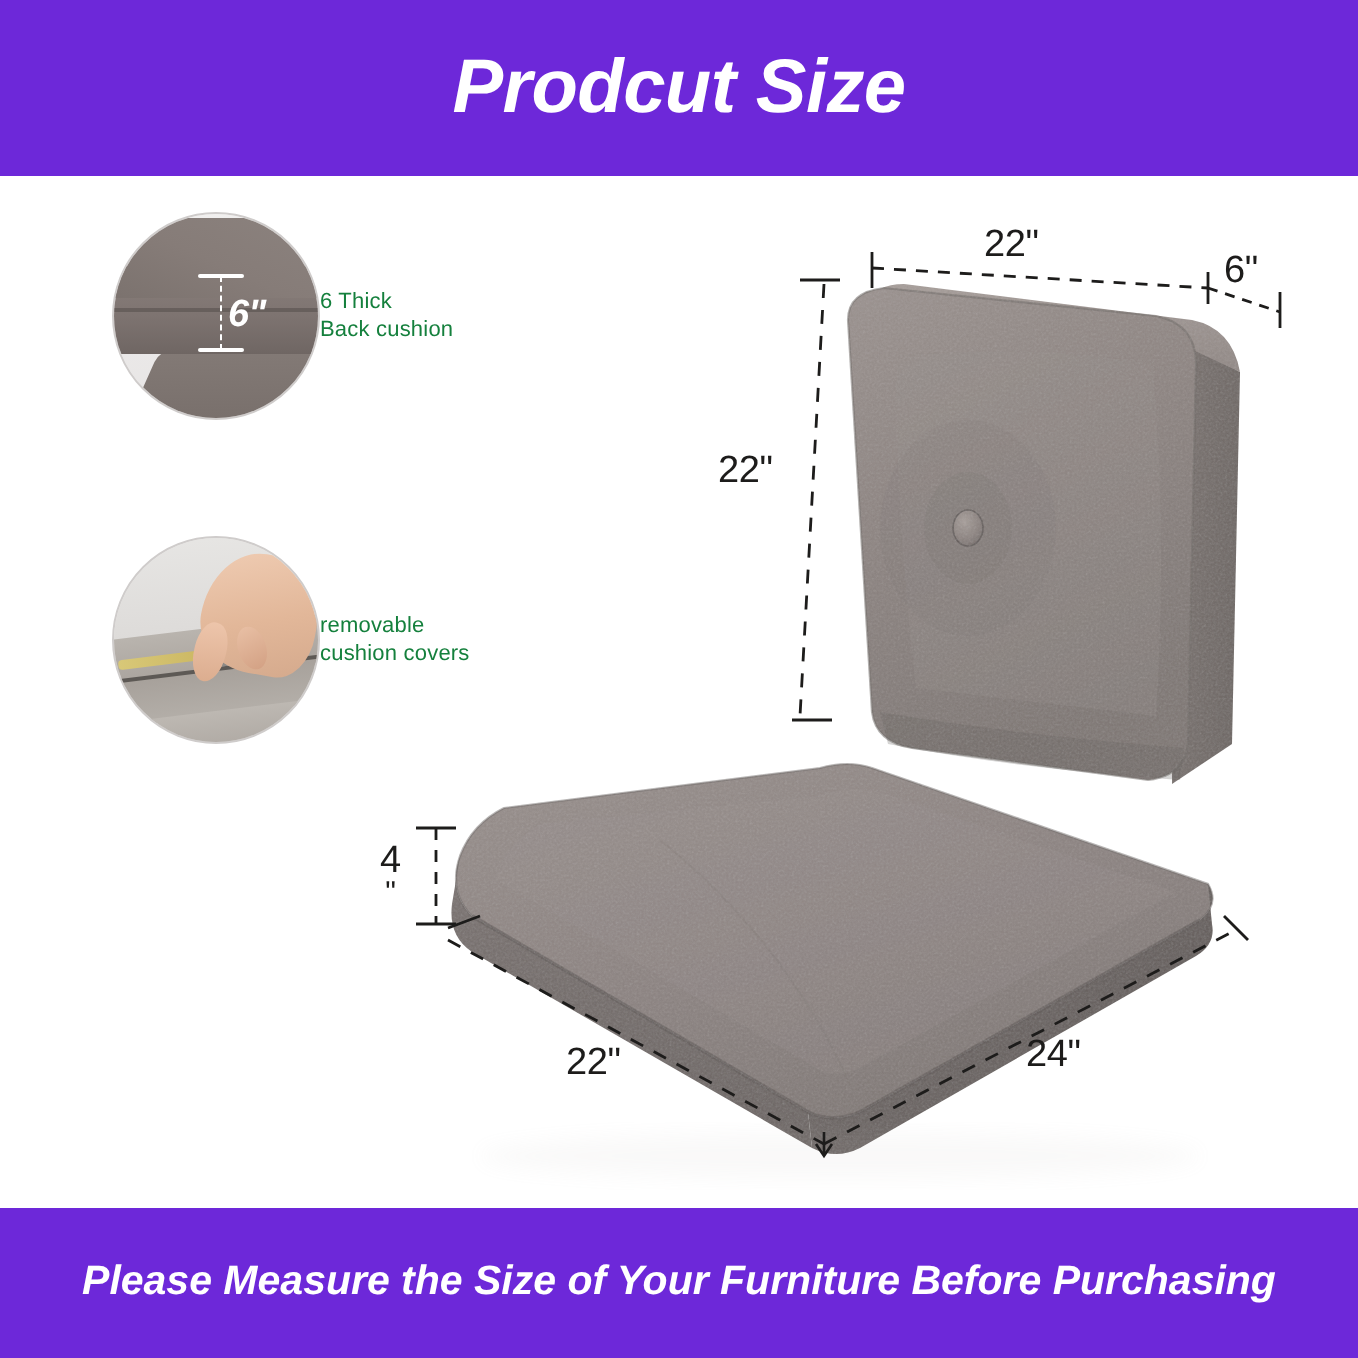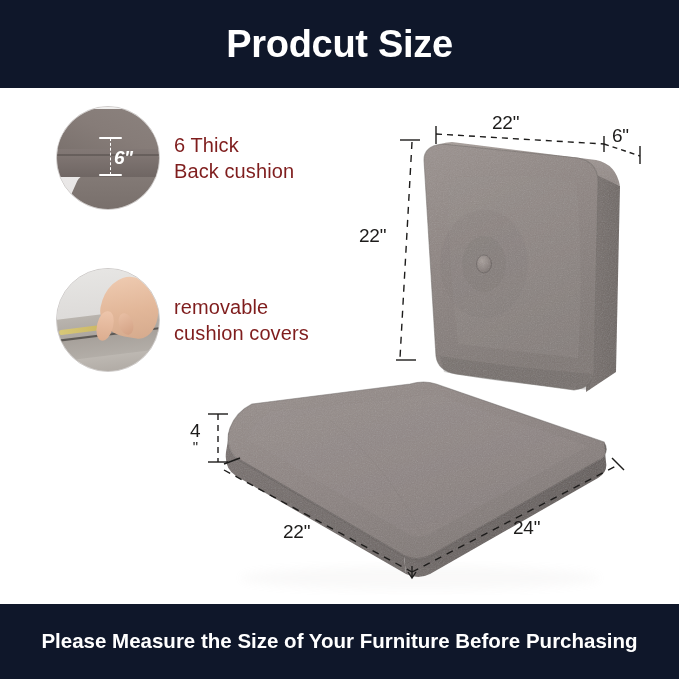--- a/index.html
+++ b/index.html
@@ -20,26 +20,27 @@
     width: 679px;
     height: 679px;
     background: #ffffff;
   }
 
   
   .banner {
     position: absolute;
     left: 0;
     width: 679px;
-    background: #0f172a;
+    background: #6d28d9;
     display: flex;
     align-items: center;
     justify-content: center;
     text-align: center;
     color: #ffffff;
+    font-style: italic;
   }
   #header-banner {
     top: 0;
     height: 88px;
   }
   #footer-banner {
     top: 604px;
     height: 75px;
   }
   .banner-title {
@@ -73,24 +74,23 @@
     width: 104px;
     height: 104px;
     border-radius: 50%;
     overflow: hidden;
     border: 1px solid #cfcccb;
     box-sizing: border-box;
     flex: none;
     background: #e9e7e5;
   }
   .feature-caption {
-    margin-left: 14px;
-    font-size: 20px;
+    font-size: 11px;
     line-height: 1.3;
-    color: #7f1d1d;
+    color: #15803d;
     white-space: pre-line;
     letter-spacing: 0.1px;
   }
 
   
   .ph1-bg {
     position: absolute; inset: 0;
     background:
       linear-gradient(170deg, #f2f1f0 0%, #eceaea 38%, #e6e4e3 100%);
   }

